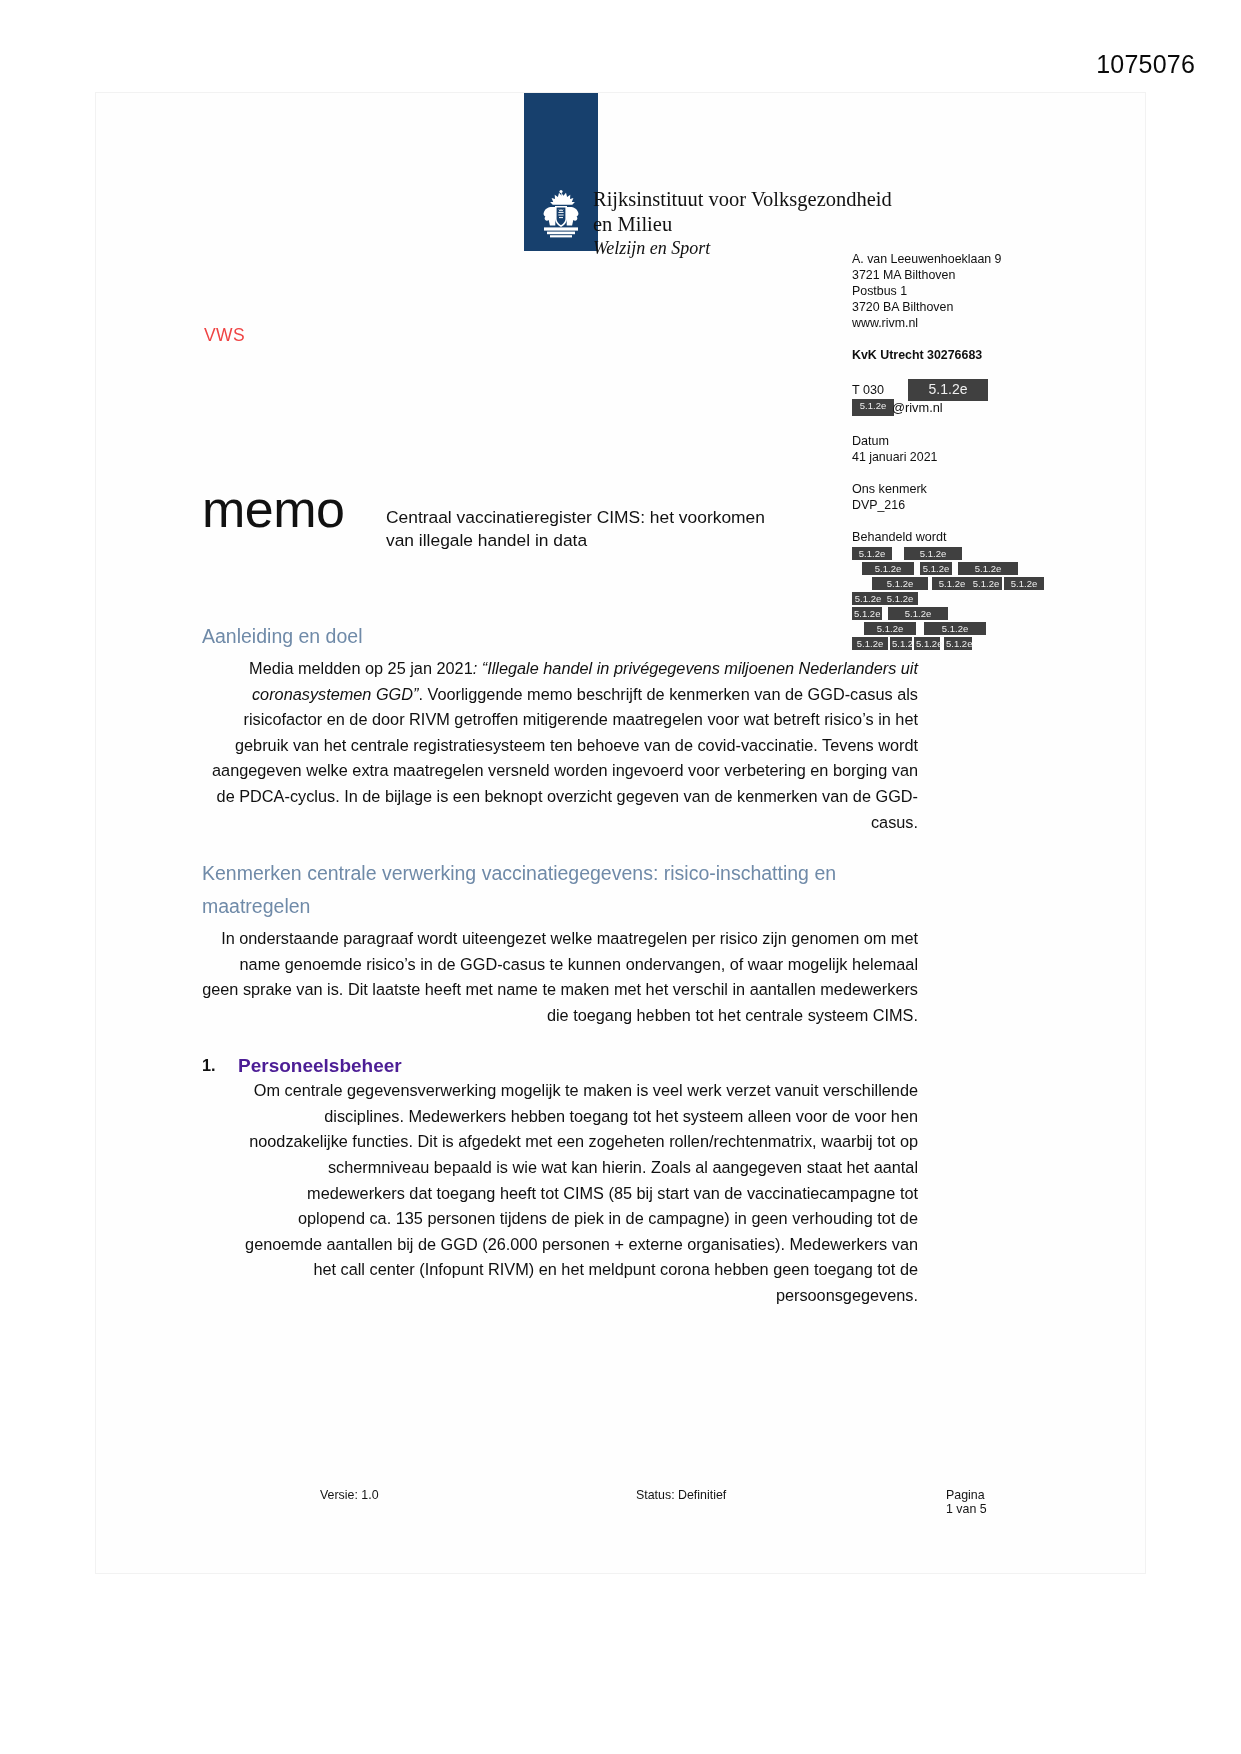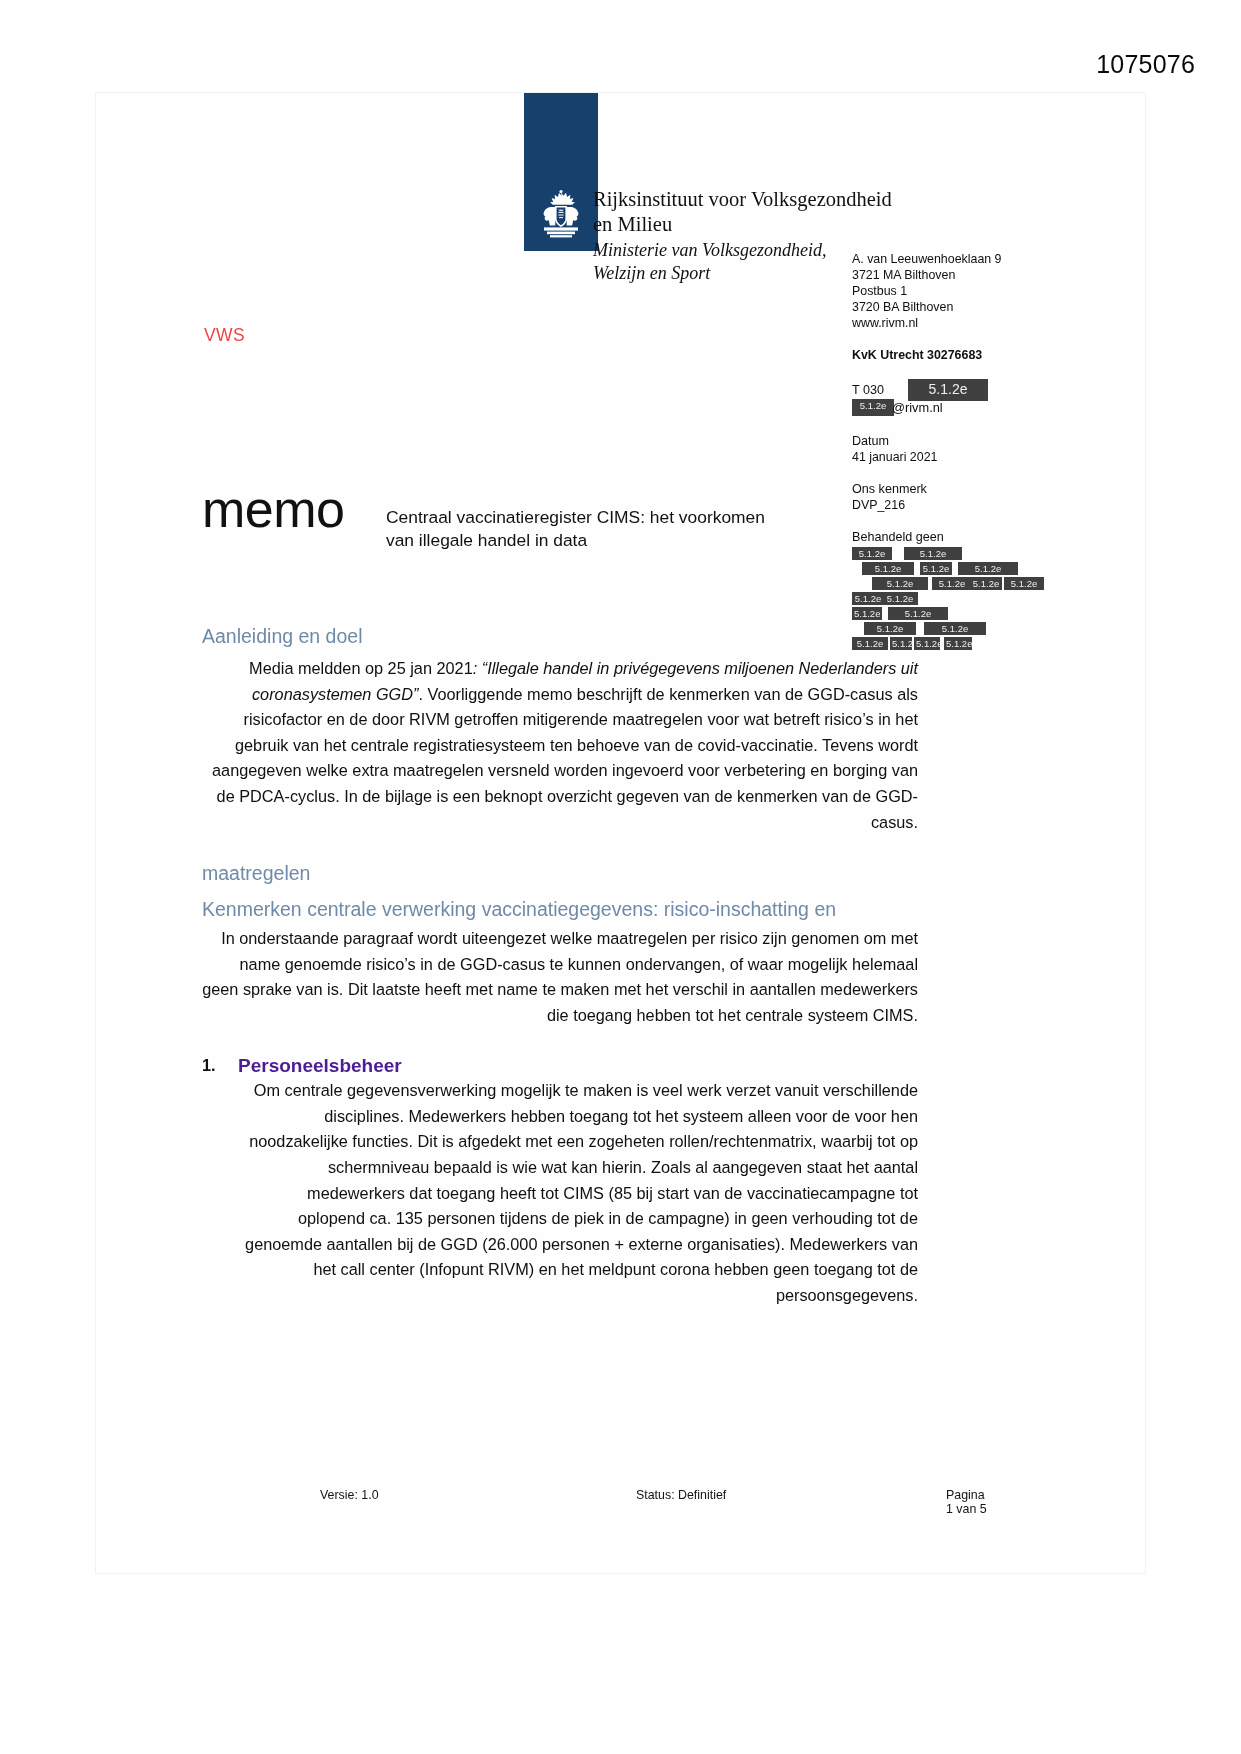--- a/index.html
+++ b/index.html
@@ -253,21 +253,20 @@
 
         <rect x="14" y="38.4" width="34" height="3.2" fill="#ffffff"></rect>
         <rect x="17" y="42.6" width="28" height="2.6" fill="#ffffff"></rect>
         <rect x="20" y="46.2" width="22" height="2.2" fill="#ffffff"></rect>
       </svg>
     </div>
 
     <div class="logo-text">
       <div class="logo-title">Rijksinstituut voor Volksgezondheid</div>
       <div class="logo-title">en Milieu</div>
-      <div class="logo-sub">Ministerie van Volksgezondheid,</div>
       <div class="logo-sub" style="margin-top:0">Welzijn en Sport</div>
     </div>
 
     <div class="meta">
 
       <div class="block">
         <div class="val">A. van Leeuwenhoeklaan 9</div>
         <div class="val">3721 MA Bilthoven</div>
         <div class="val">Postbus 1</div>
         <div class="val">3720 BA Bilthoven</div>
@@ -293,21 +292,21 @@
         <div class="lbl">Datum</div>
         <div class="val">41 januari 2021</div>
       </div>
 
       <div class="block">
         <div class="lbl">Ons kenmerk</div>
         <div class="val">DVP_216</div>
       </div>
 
       <div class="block">
-        <div class="lbl">Behandeld geen</div>
+        <div class="lbl">Behandeld wordt</div>
         <div class="bd-rows" id="bd-rows">
             <div class="bd-row">
               <span class="redact" style="position: absolute; left: 0px; top: 0px; width: 40px; height: 13px; line-height: 13px;">5.1.2e</span>
               <span class="redact" style="position: absolute; left: 52px; top: 0px; width: 58px; height: 13px; line-height: 13px;">5.1.2e</span>
             </div>
             <div class="bd-row">
               <span class="redact" style="position: absolute; left: 10px; top: 0px; width: 52px; height: 13px; line-height: 13px;">5.1.2e</span>
               <span class="redact" style="position: absolute; left: 68px; top: 0px; width: 32px; height: 13px; line-height: 13px;">5.1.2e</span>
               <span class="redact" style="position: absolute; left: 106px; top: 0px; width: 60px; height: 13px; line-height: 13px;">5.1.2e</span>
             </div>
@@ -346,22 +345,22 @@
     <div class="memo-subject">
       <div>Centraal vaccinatieregister CIMS: het voorkomen</div>
       <div>van illegale handel in data</div>
     </div>
 
     <div class="body">
 
       <h2 class="sec">Aanleiding en doel</h2>
       <p class="para"><span>Media meldden op 25 jan 2021</span><span class="it">: “Illegale handel in privégegevens miljoenen Nederlanders uit coronasystemen GGD”</span><span>. Voorliggende memo beschrijft de kenmerken van de GGD-casus als risicofactor en de door RIVM getroffen mitigerende maatregelen voor wat betreft risico’s in het gebruik van het centrale registratiesysteem ten behoeve van de covid-vaccinatie. Tevens wordt aangegeven welke extra maatregelen versneld worden ingevoerd voor verbetering en borging van de PDCA-cyclus. In de bijlage is een beknopt overzicht gegeven van de kenmerken van de GGD-casus.</span></p>
 
+      <h2 class="sec tight">Kenmerken centrale verwerking vaccinatiegegevens: risico-inschatting en</h2>
       <h2 class="sec">maatregelen</h2>
-      <h2 class="sec tight">Kenmerken centrale verwerking vaccinatiegegevens: risico-inschatting en</h2>
       <p class="para last">In onderstaande paragraaf wordt uiteengezet welke maatregelen per risico zijn genomen om met name genoemde risico’s in de GGD-casus te kunnen ondervangen, of waar mogelijk helemaal geen sprake van is. Dit laatste heeft met name te maken met het verschil in aantallen medewerkers die toegang hebben tot het centrale systeem CIMS.</p>
 
       <div class="numbered">
         <span class="num">1.</span>
         <div class="num-title">Personeelsbeheer</div>
         <p class="para last">Om centrale gegevensverwerking mogelijk te maken is veel werk verzet vanuit verschillende disciplines. Medewerkers hebben toegang tot het systeem alleen voor de voor hen noodzakelijke functies. Dit is afgedekt met een zogeheten rollen/rechtenmatrix, waarbij tot op schermniveau bepaald is wie wat kan hierin. Zoals al aangegeven staat het aantal medewerkers dat toegang heeft tot CIMS (85 bij start van de vaccinatiecampagne tot oplopend ca. 135 personen tijdens de piek in de campagne) in geen verhouding tot de genoemde aantallen bij de GGD (26.000 personen + externe organisaties). Medewerkers van het call center (Infopunt RIVM) en het meldpunt corona hebben geen toegang tot de persoonsgegevens.</p>
       </div>
 
     </div>
 

